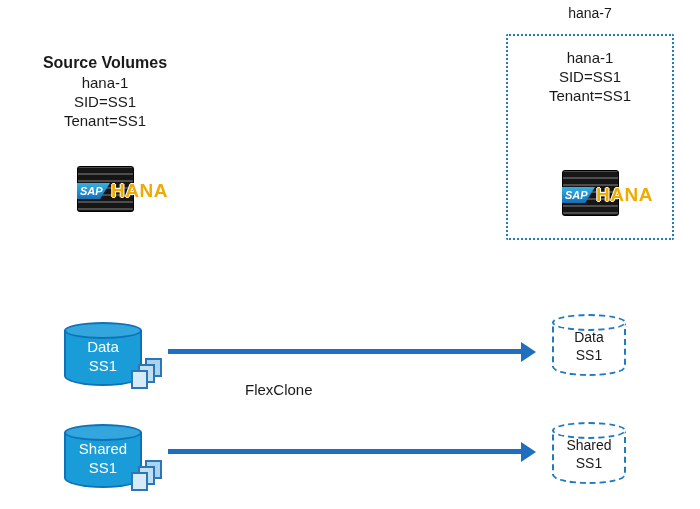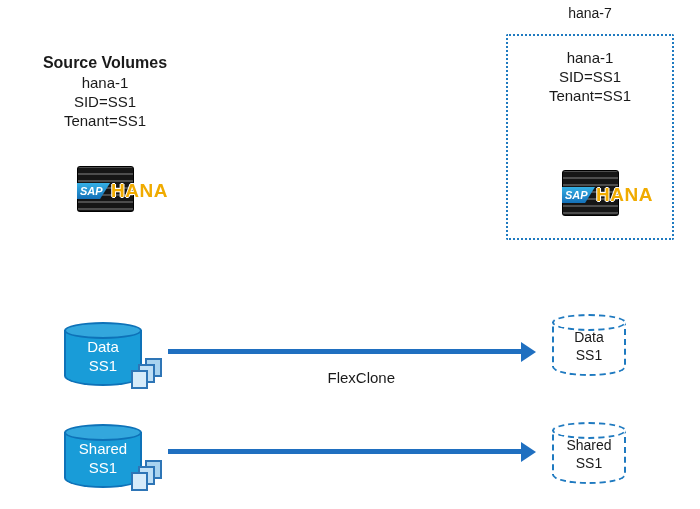--- a/index.html
+++ b/index.html
@@ -66,21 +66,21 @@
   .stack-shared { left:124px; top:460px; }
 
   
   .arrow { position:absolute; height:5px; background:var(--arrow-blue,#1F6FC0); }
   .arrow::after { content:""; position:absolute; left:100%; top:50%; transform:translateY(-50%);
                   border-left:15px solid var(--arrow-blue,#1F6FC0);
                   border-top:10px solid transparent; border-bottom:10px solid transparent; }
   .arrow-data   { left:168px; top:349px; width:353px; }
   .arrow-shared { left:168px; top:449px; width:353px; }
 
-  .flexclone { position:absolute; left:245px; top:368px; width:150px; text-align:right;
+  .flexclone { position:absolute; left:245px; top:380px; width:150px; text-align:left;
                font-size:15px; line-height:20px; }
 </style>
 </head>
 <body>
 
 <div class="canvas">
 
   <div class="group-label">hana-7</div>
 
   <div class="source-block">

